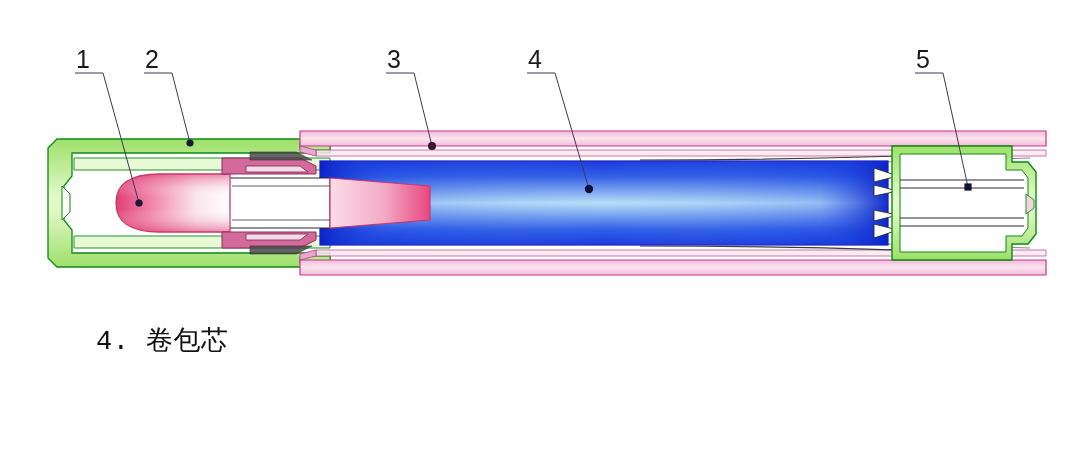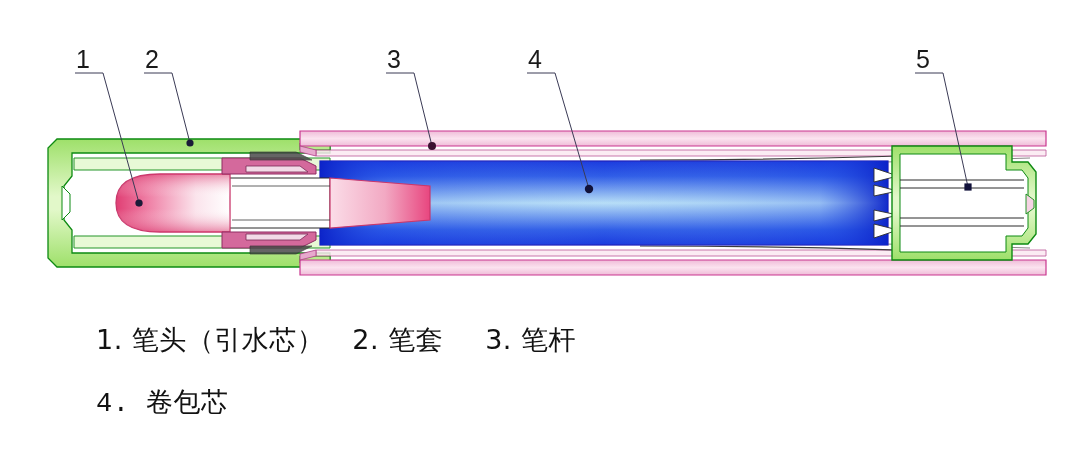--- a/index.html
+++ b/index.html
@@ -230,23 +230,18 @@
       <g>
         <line x1="915" y1="73" x2="943" y2="73" stroke="#3a3a55" stroke-width="1"></line>
         <line x1="943" y1="73" x2="968" y2="187" stroke="#3a3a55" stroke-width="1"></line>
         <rect x="964.4" y="183.4" width="7.2" height="7.2" fill="#11113a"></rect>
         <text class="callout-num" x="916" y="68">5</text>
       </g>
     </g>
   </svg>
 
   <div class="legend">
-    <div class="legend-row row1">
-      <span class="legend-item">1. 笔头（引水芯）</span>
-      <span class="legend-item">2. 笔套</span>
-      <span class="legend-item">3. 笔杆</span>
-    </div>
     <div class="legend-row row2">
       <span class="legend-item">4. 卷包芯</span>
     </div>
   </div>
 
 </div>
 
 </body></html>

